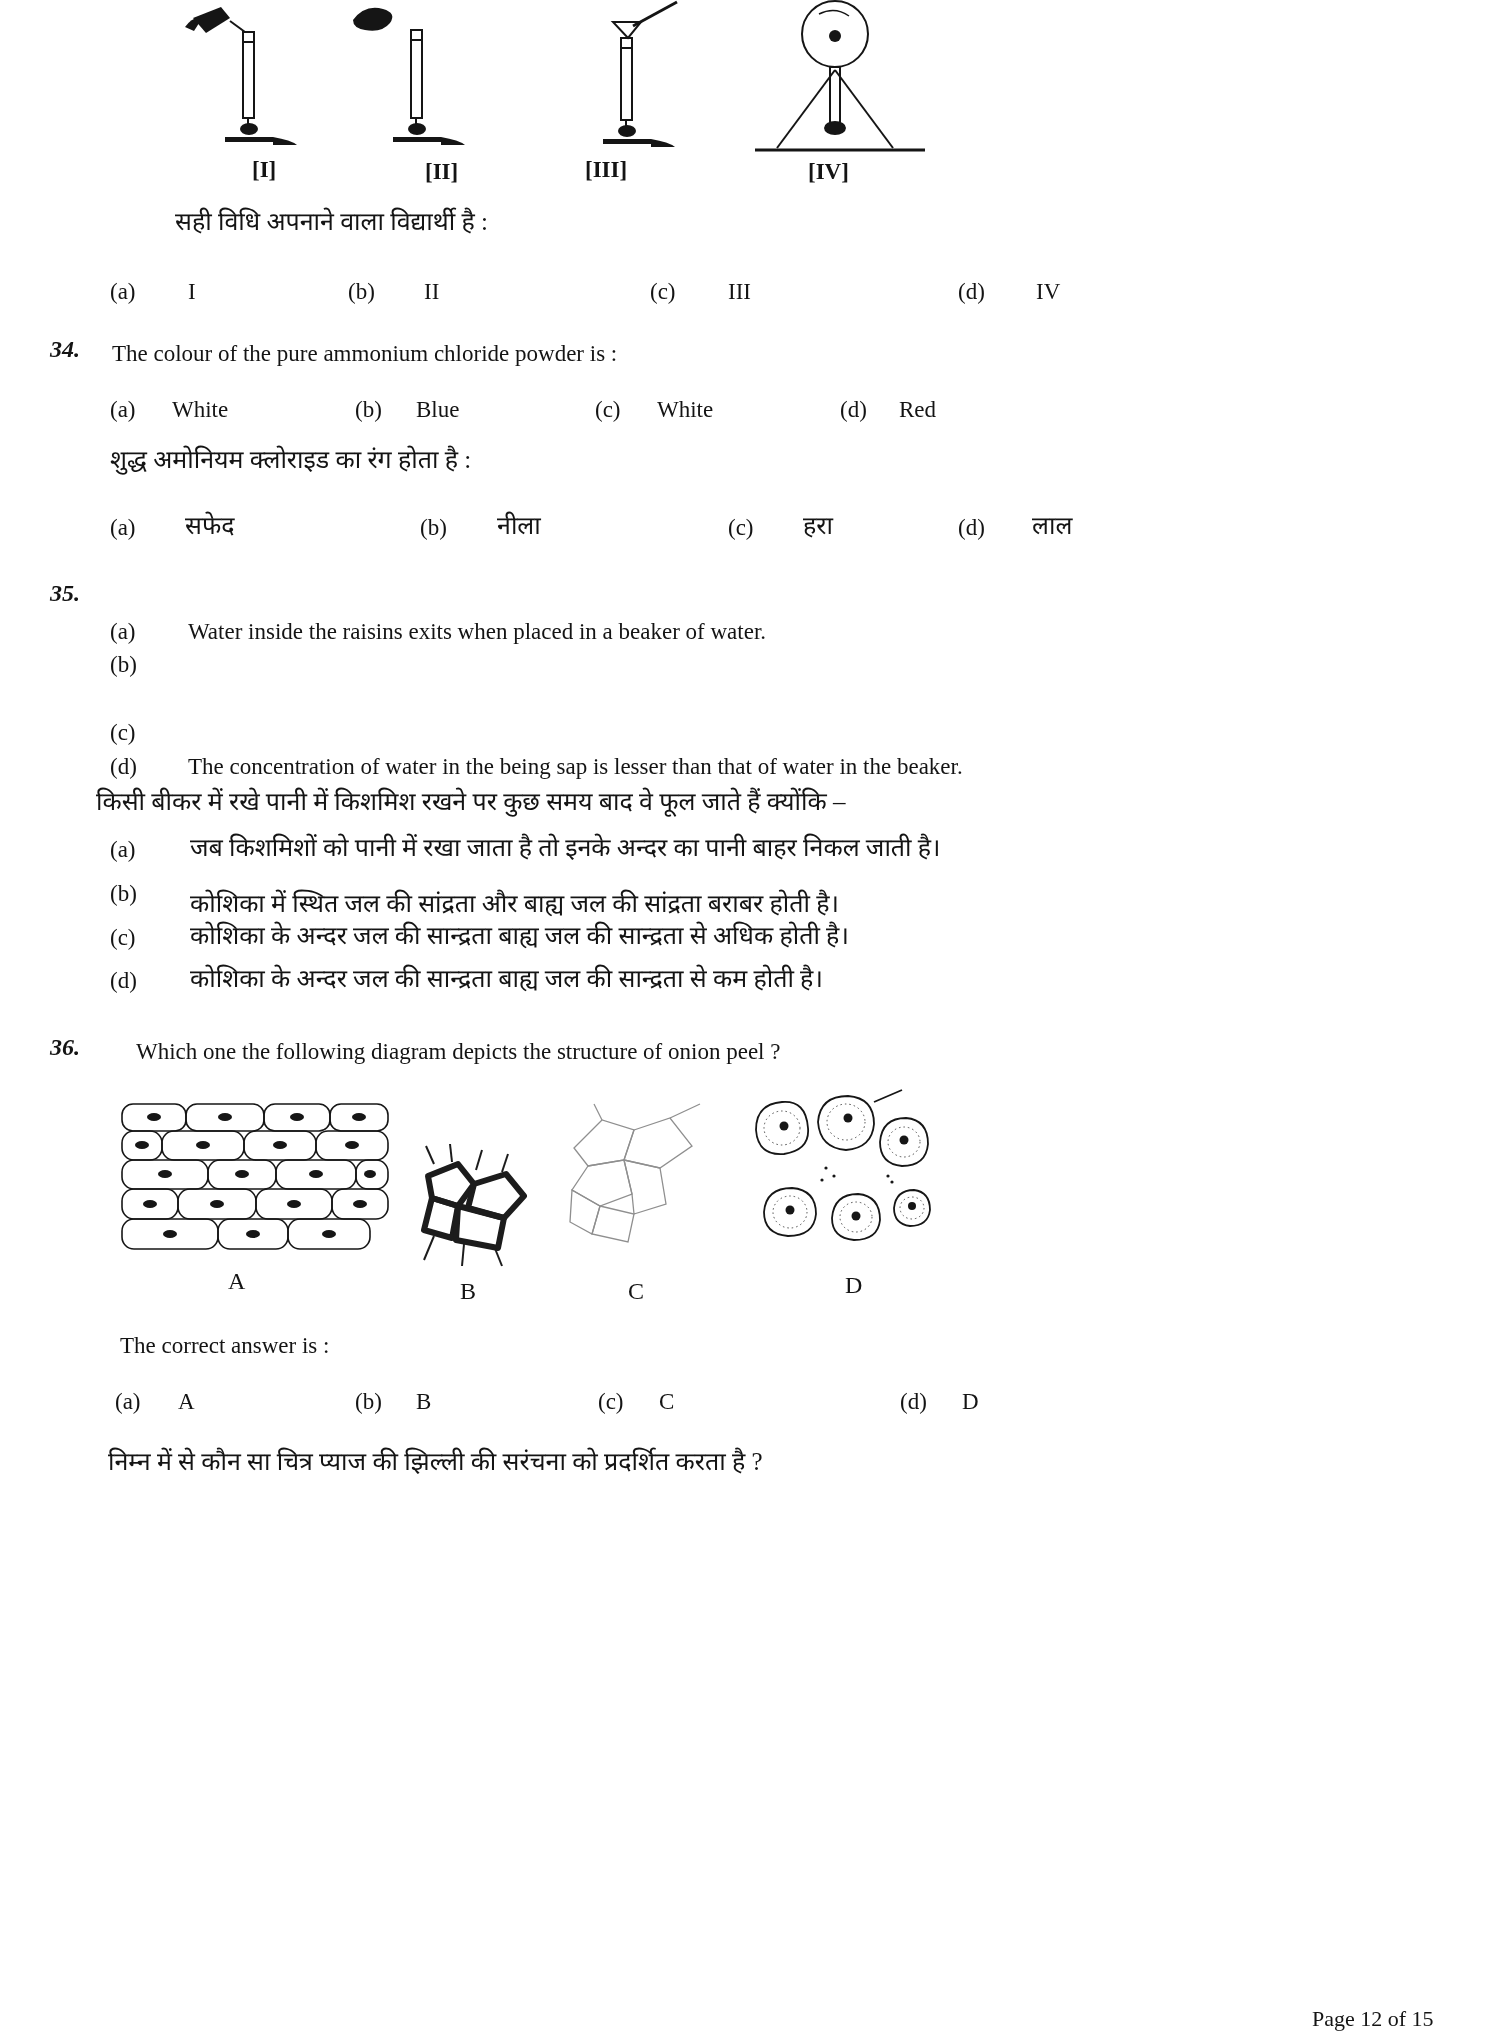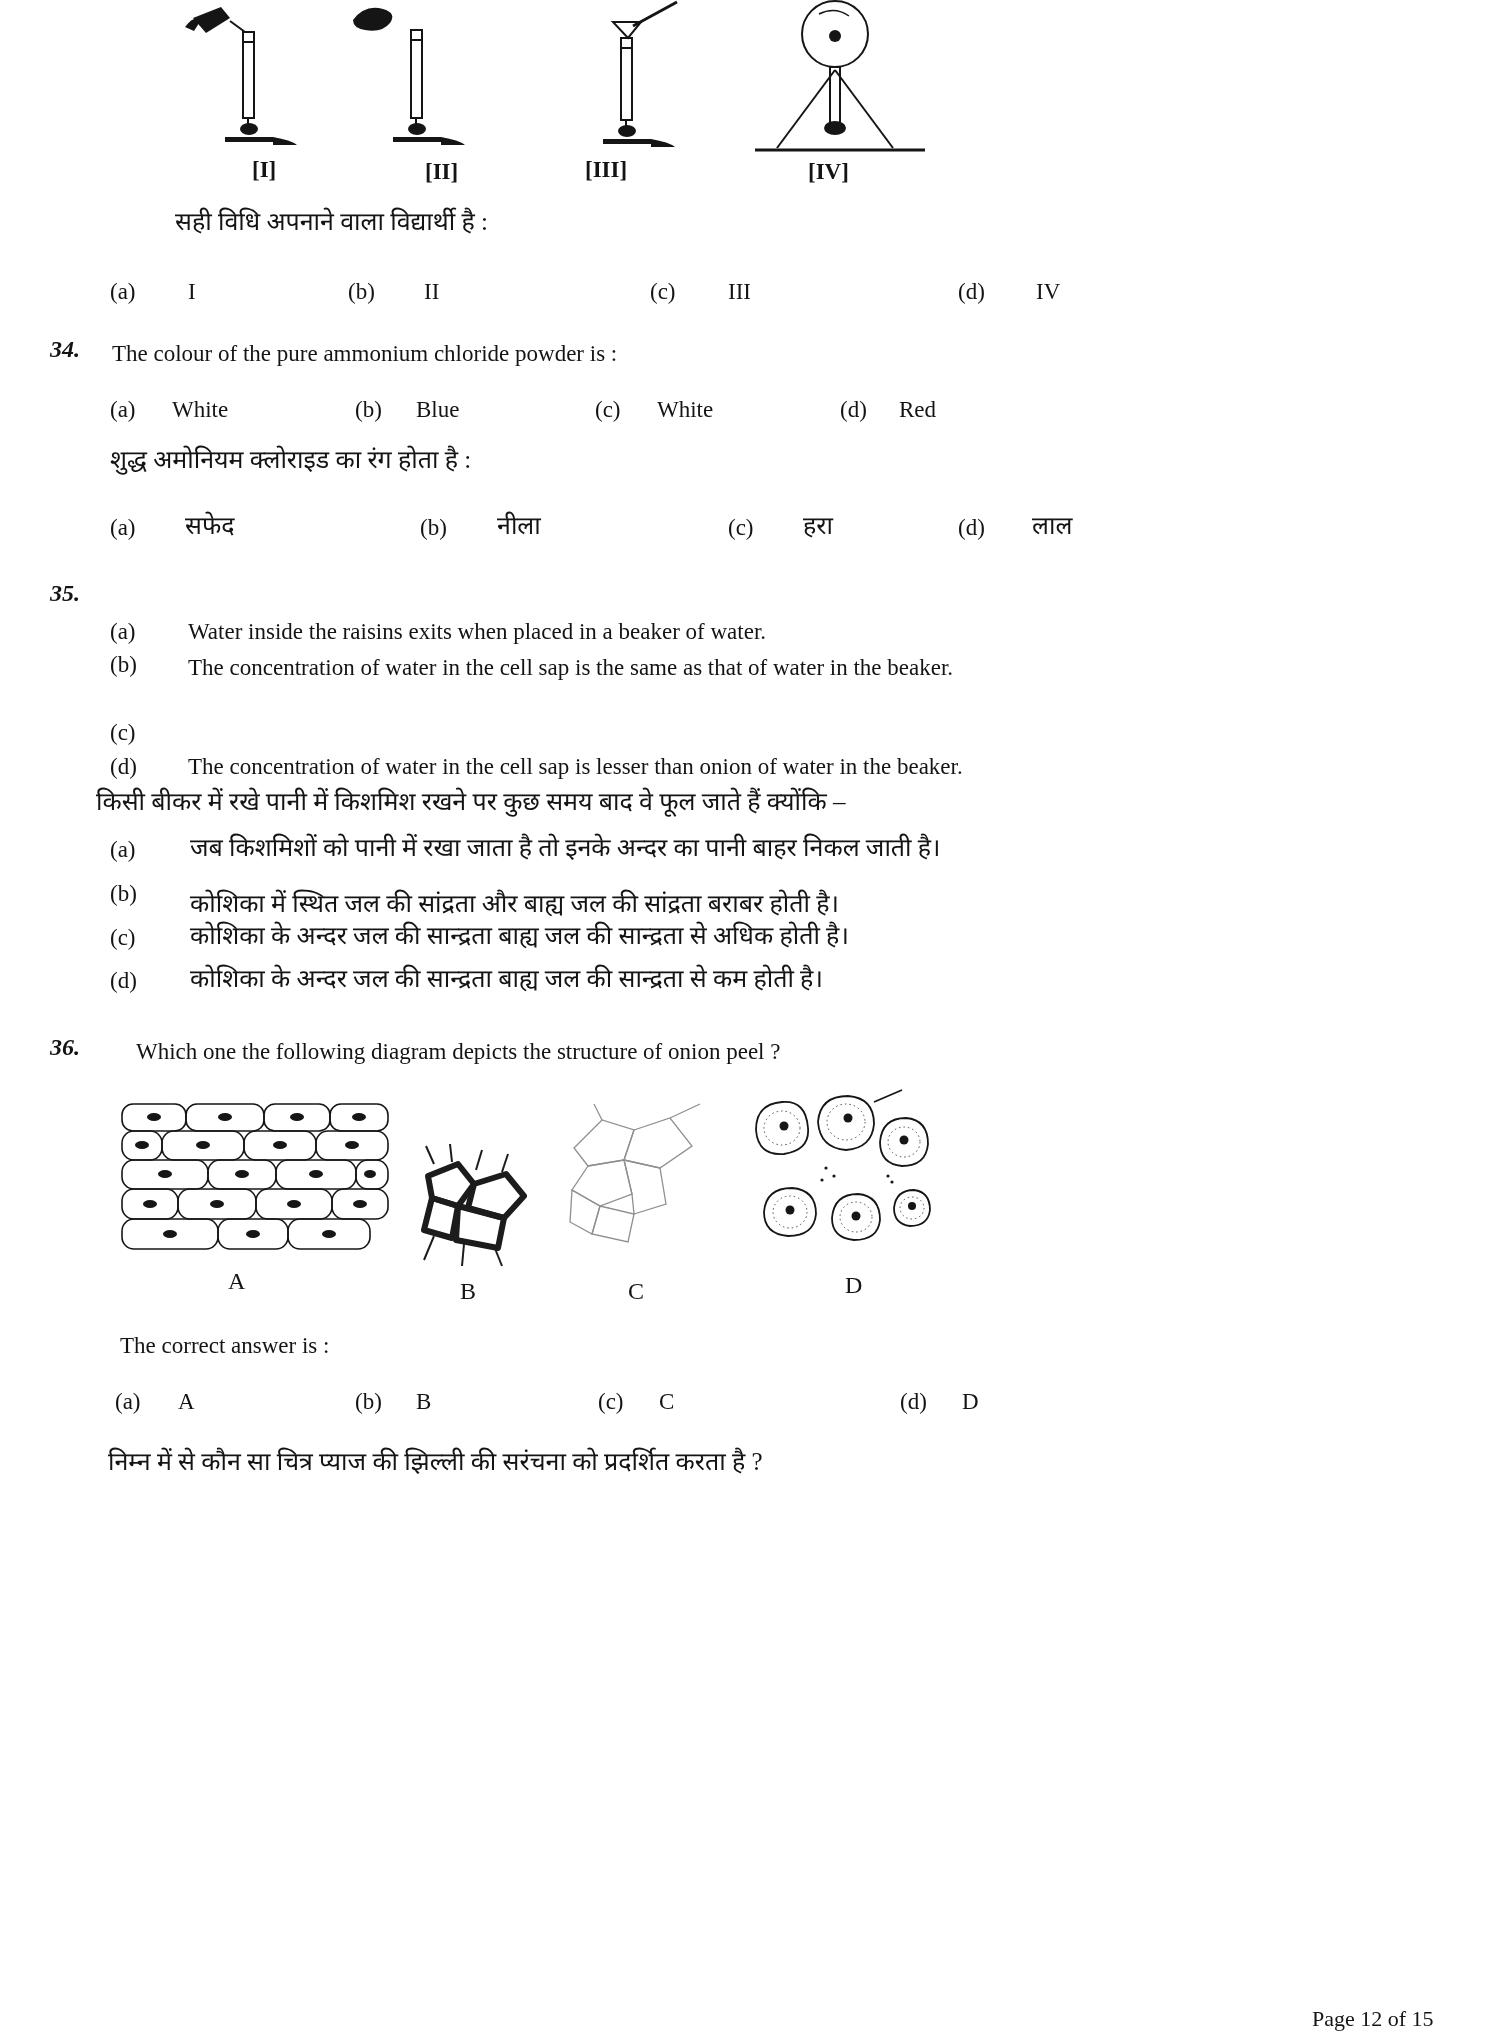--- a/index.html
+++ b/index.html
@@ -127,26 +127,25 @@
   <span class="t hi" style="left:803px;top:510px">हरा</span>
   <span class="t" style="left:958px;top:514px">(d)</span>
   <span class="t hi" style="left:1032px;top:510px">लाल</span>
 
   <span class="qnum" style="left:50px;top:580px">35.</span>
 
   <span class="t" style="left:110px;top:618px">(a)</span>
   <span class="t" style="left:188px;top:618px">Water inside the raisins exits when placed in a beaker of water.</span>
 
   <span class="t" style="left:110px;top:651px">(b)</span>
-  <div class="wrapblock" style="left:188px;top:651px;width:850px">The concentration of water in the cell sap is the same as that of water in the beaker.</div>
 
   <span class="t" style="left:110px;top:719px">(c)</span>
 
   <span class="t" style="left:110px;top:753px">(d)</span>
-  <span class="t" style="left:188px;top:753px">The concentration of water in the cell sap is lesser than onion of water in the beaker.</span>
+  <span class="t" style="left:188px;top:753px">The concentration of water in the being sap is lesser than that of water in the beaker.</span>
 
   <span class="t hi" style="left:96px;top:786px">किसी बीकर में रखे पानी में किशमिश रखने पर कुछ समय बाद वे फूल जाते हैं क्योंकि –</span>
 
   <span class="t" style="left:110px;top:836px">(a)</span>
   <span class="t hi" style="left:190px;top:832px">जब किशमिशों को पानी में रखा जाता है तो इनके अन्दर का पानी बाहर निकल जाती है।</span>
   <span class="t" style="left:110px;top:880px">(b)</span>
   <span class="t hi" style="left:190px;top:888px">कोशिका में स्थित जल की सांद्रता और बाह्य जल की सांद्रता बराबर होती है।</span>
   <span class="t" style="left:110px;top:924px">(c)</span>
   <span class="t hi" style="left:190px;top:920px">कोशिका के अन्दर जल की सान्द्रता बाह्य जल की सान्द्रता से अधिक होती है।</span>
   <span class="t" style="left:110px;top:967px">(d)</span>

